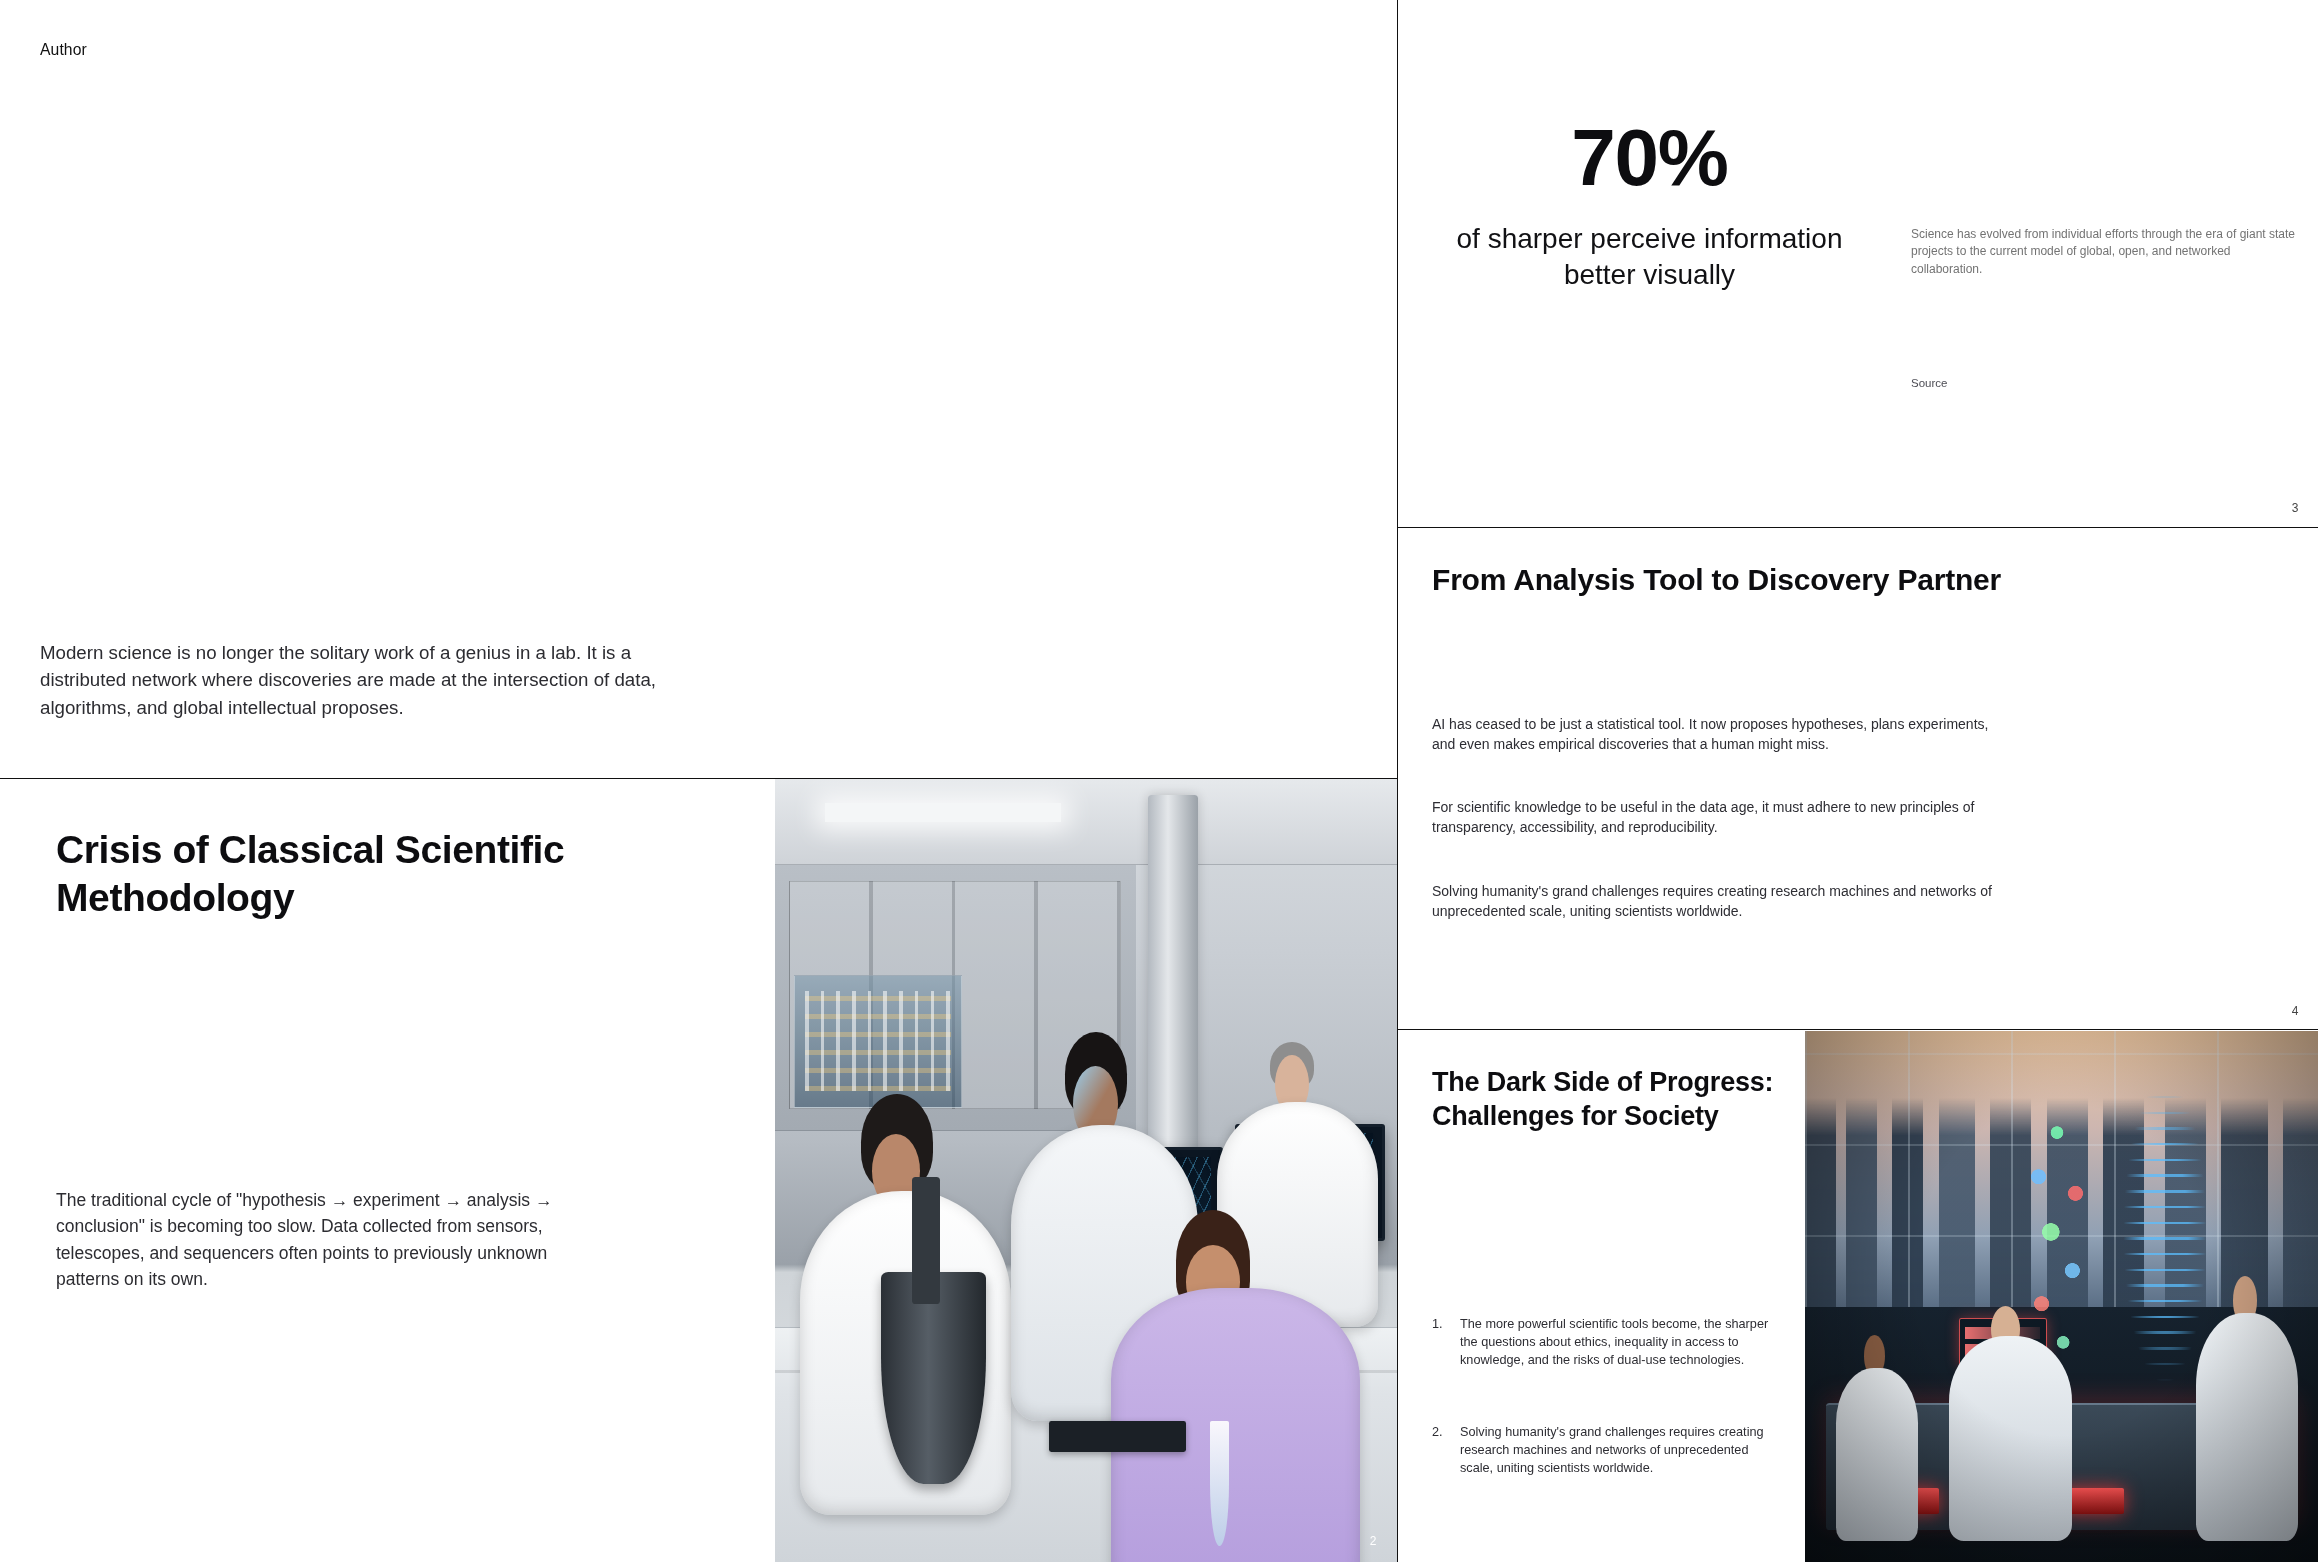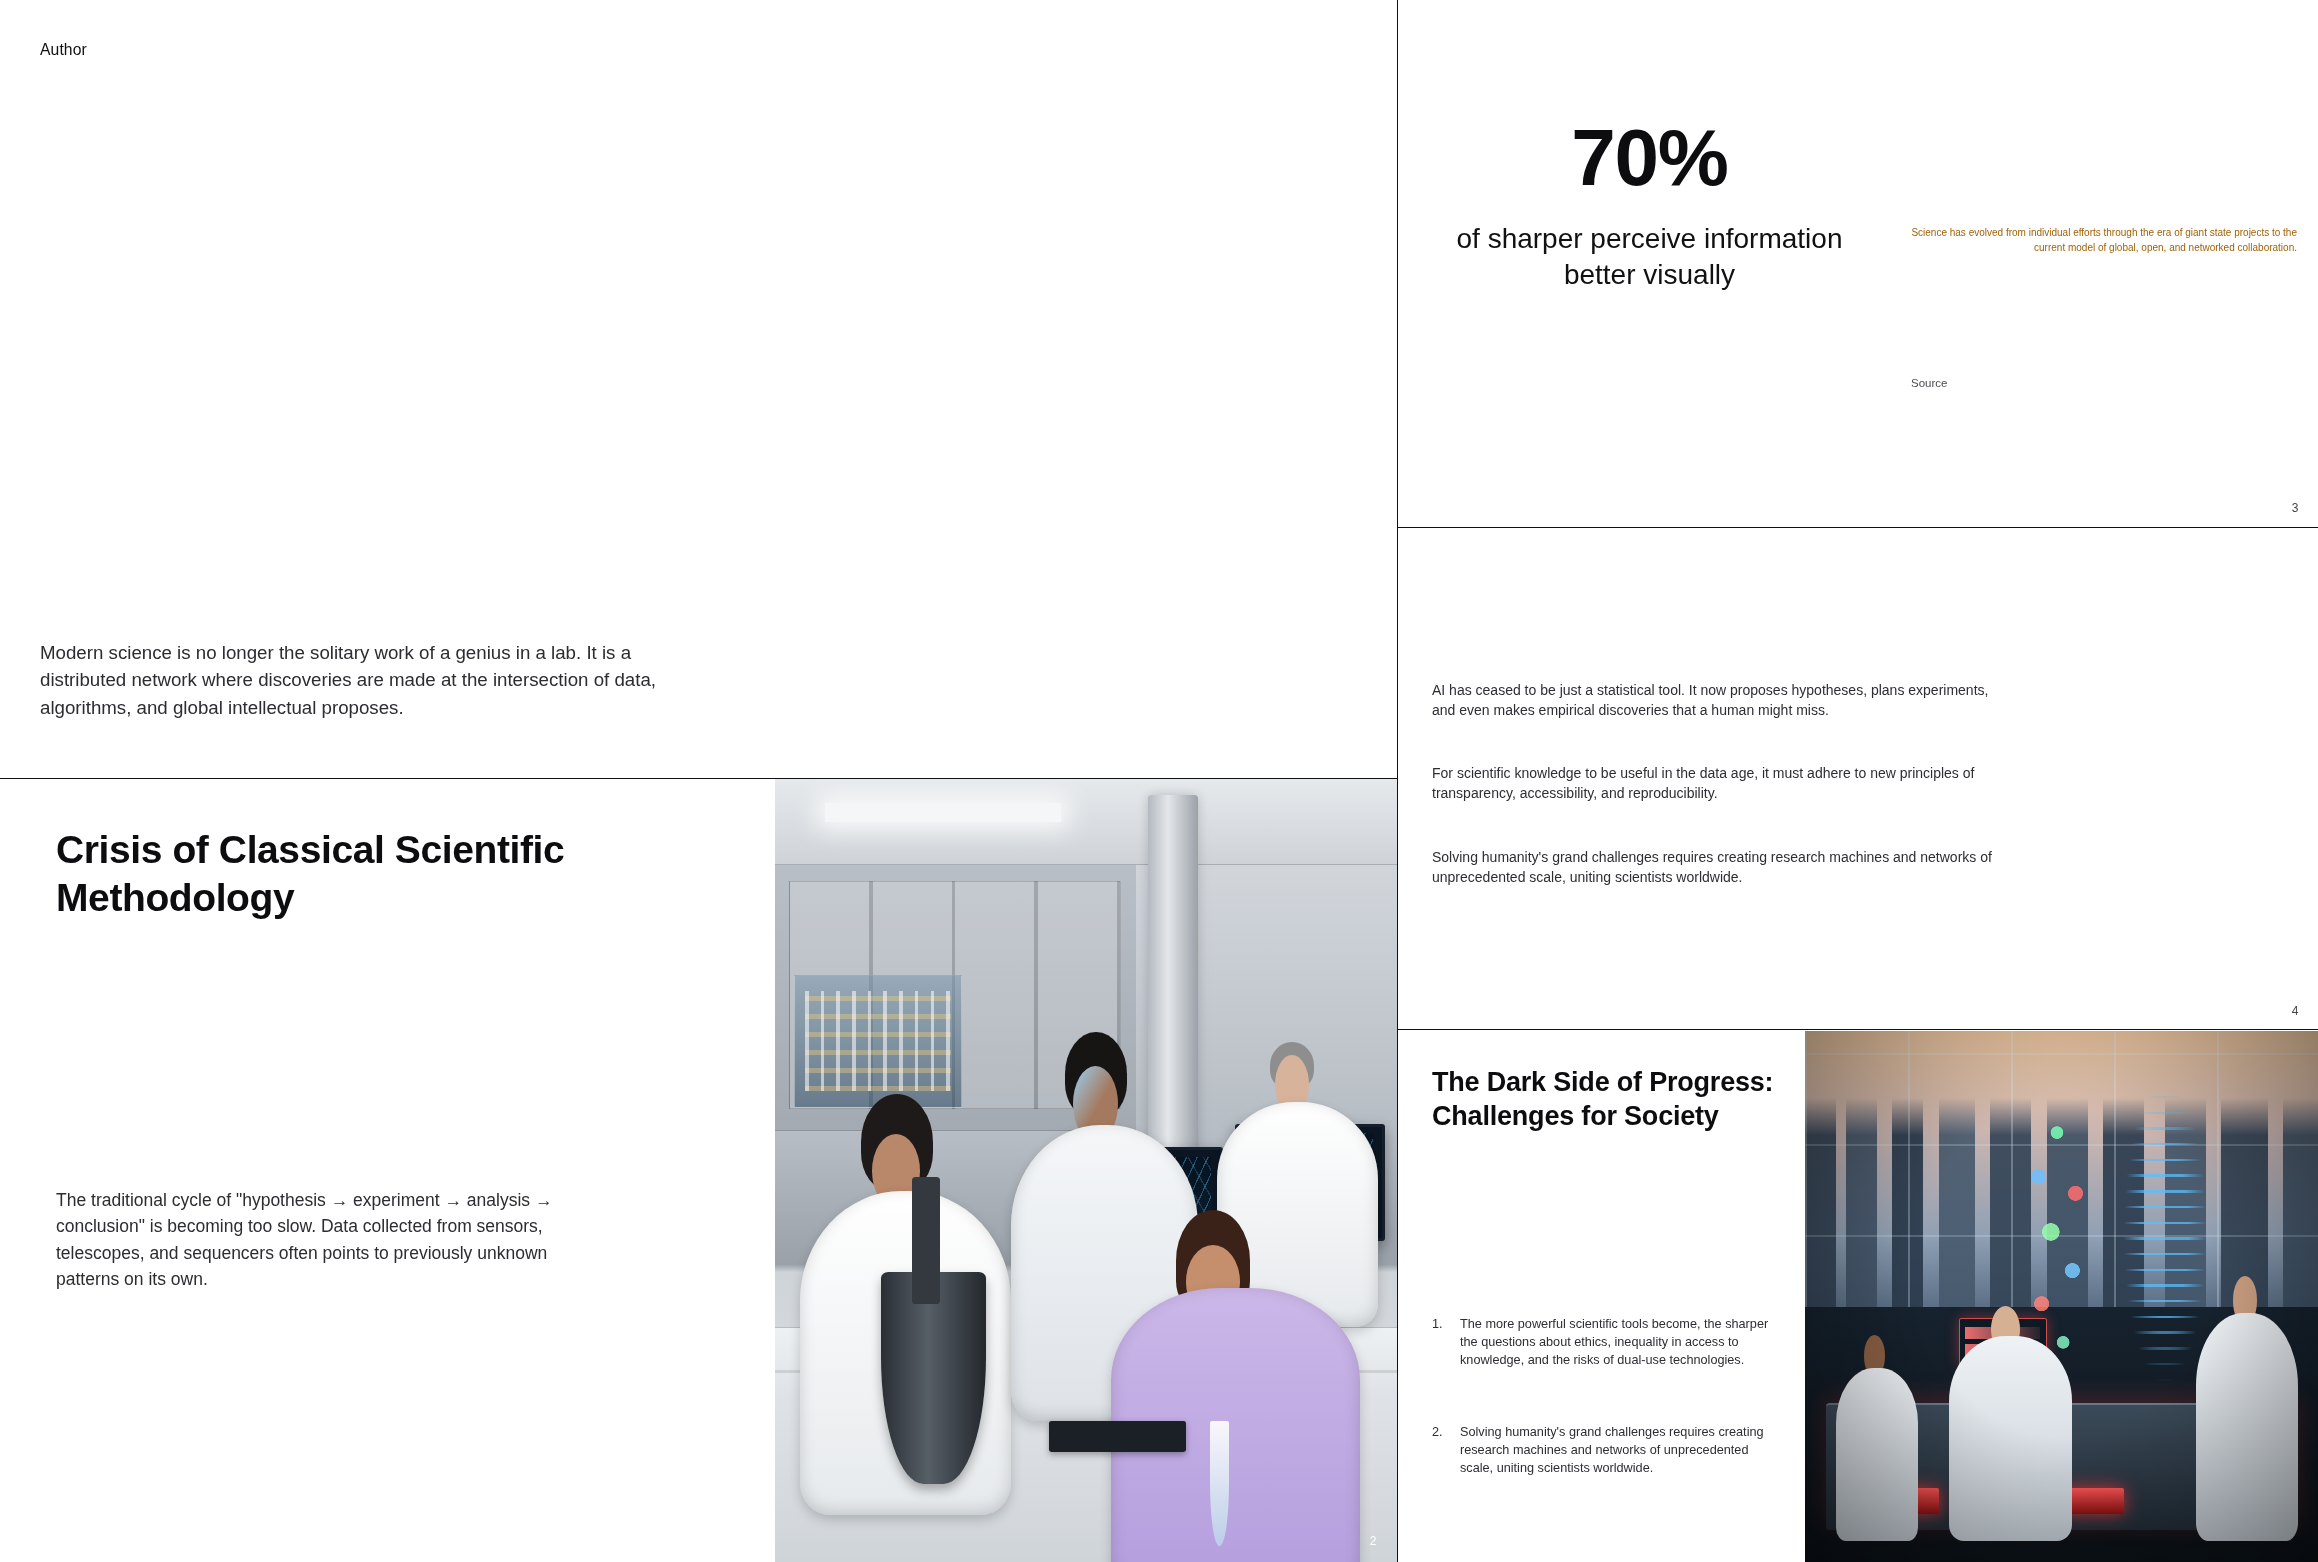--- a/index.html
+++ b/index.html
@@ -378,24 +378,23 @@
     margin-top: 23px;
     font-size: 28px;
     line-height: 1.28;
     color: #111114;
     font-weight: 400;
   }
   #slide-stat .sidecopy {
     position: absolute;
     left: 513px; top: 226px;
     width: 386px;
-    font-size: 10px;
+    font-size: 12px;
     line-height: 1.45;
-    color: #a16207;
-    text-align: right;
+    color: #737373;
   }
   #slide-stat .source {
     position: absolute;
     left: 513px; top: 377px;
     font-size: 11.5px;
     color: #4d4d55;
   }
 
   
   #slide-partner {
@@ -520,20 +519,21 @@
     <div class="statwrap">
       <div class="bignum">70%</div>
       <div class="statsub">of sharper perceive information better visually</div>
     </div>
     <p class="sidecopy">Science has evolved from individual efforts through the era of giant state projects to the current model of global, open, and networked collaboration.</p>
     <div class="source">Source</div>
     <span class="page-num" style="right:20.5px;bottom:12px;">3</span>
   </section>
 
   <section class="slide slide-border-b" id="slide-partner">
+    <h2>From Analysis Tool to Discovery Partner</h2>
     <div class="paras">
       <p class="para">AI has ceased to be just a statistical tool. It now proposes hypotheses, plans experiments, and even makes empirical discoveries that a human might miss.</p>
       <p class="para">For scientific knowledge to be useful in the data age, it must adhere to new principles of transparency, accessibility, and reproducibility.</p>
       <p class="para">Solving humanity's grand challenges requires creating research machines and networks of unprecedented scale, uniting scientists worldwide.</p>
     </div>
     <span class="page-num" style="right:20.5px;bottom:11px;">4</span>
   </section>
 
   <section class="slide" id="slide-dark">
     <div class="txt">

